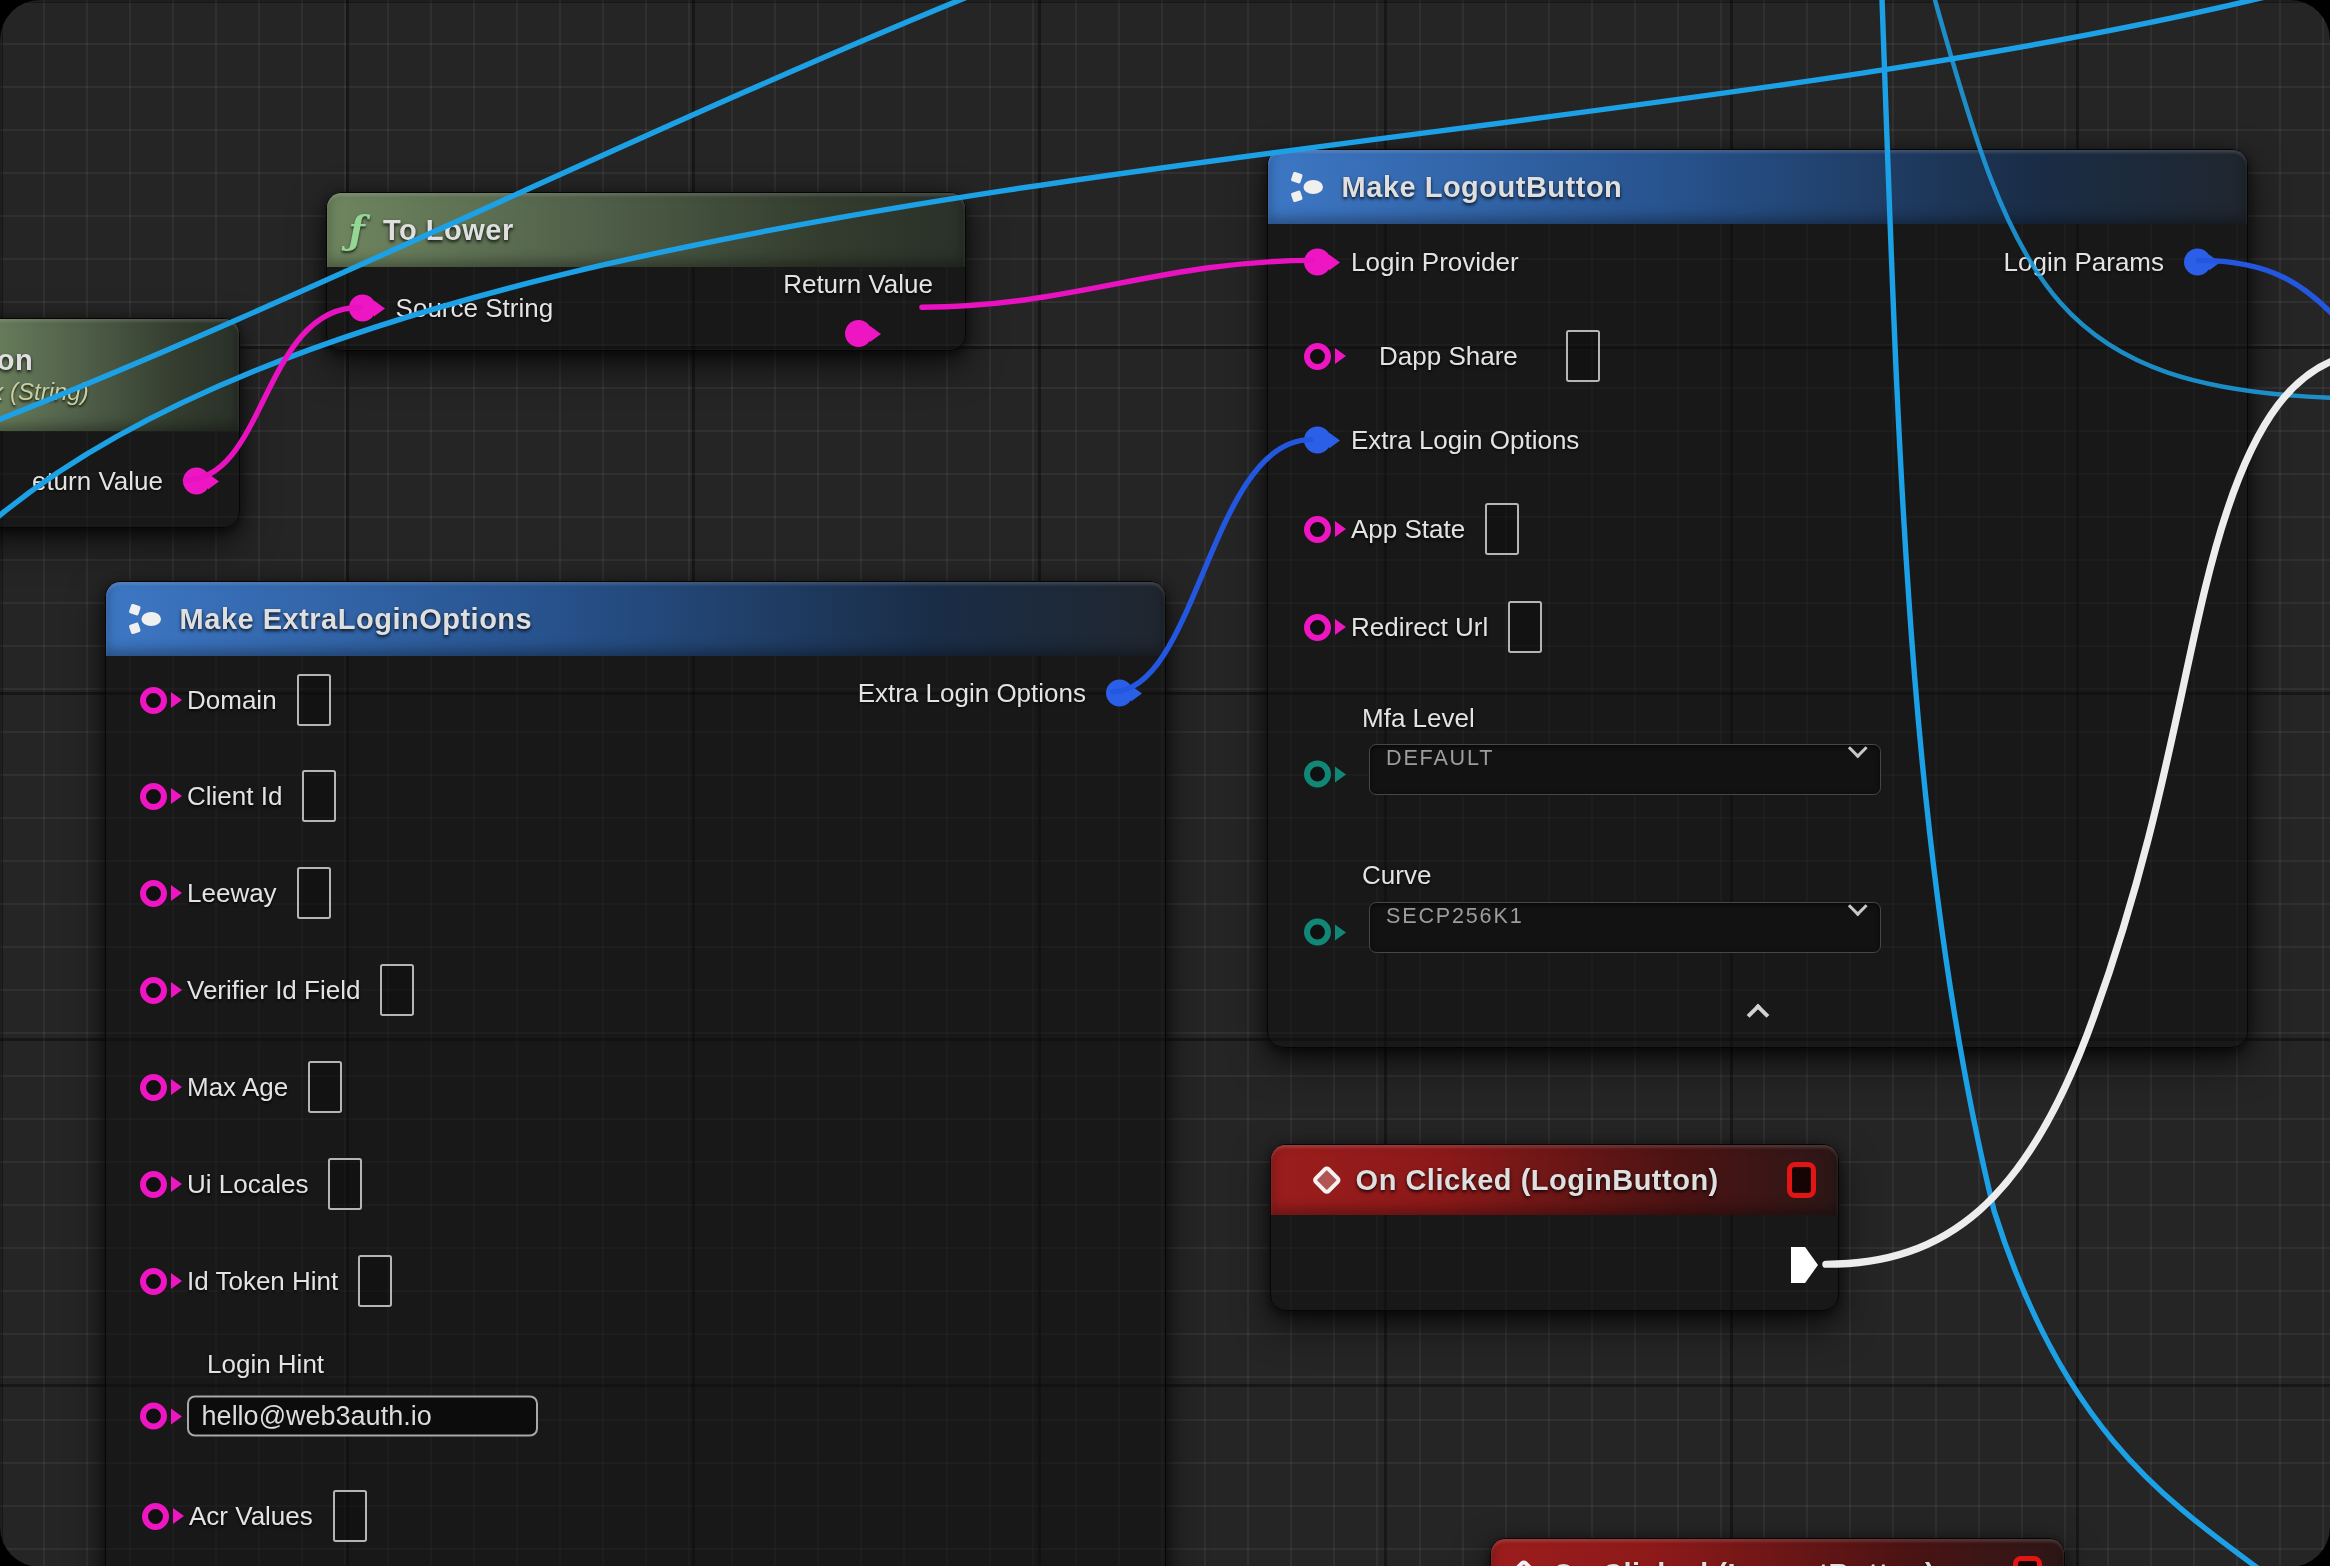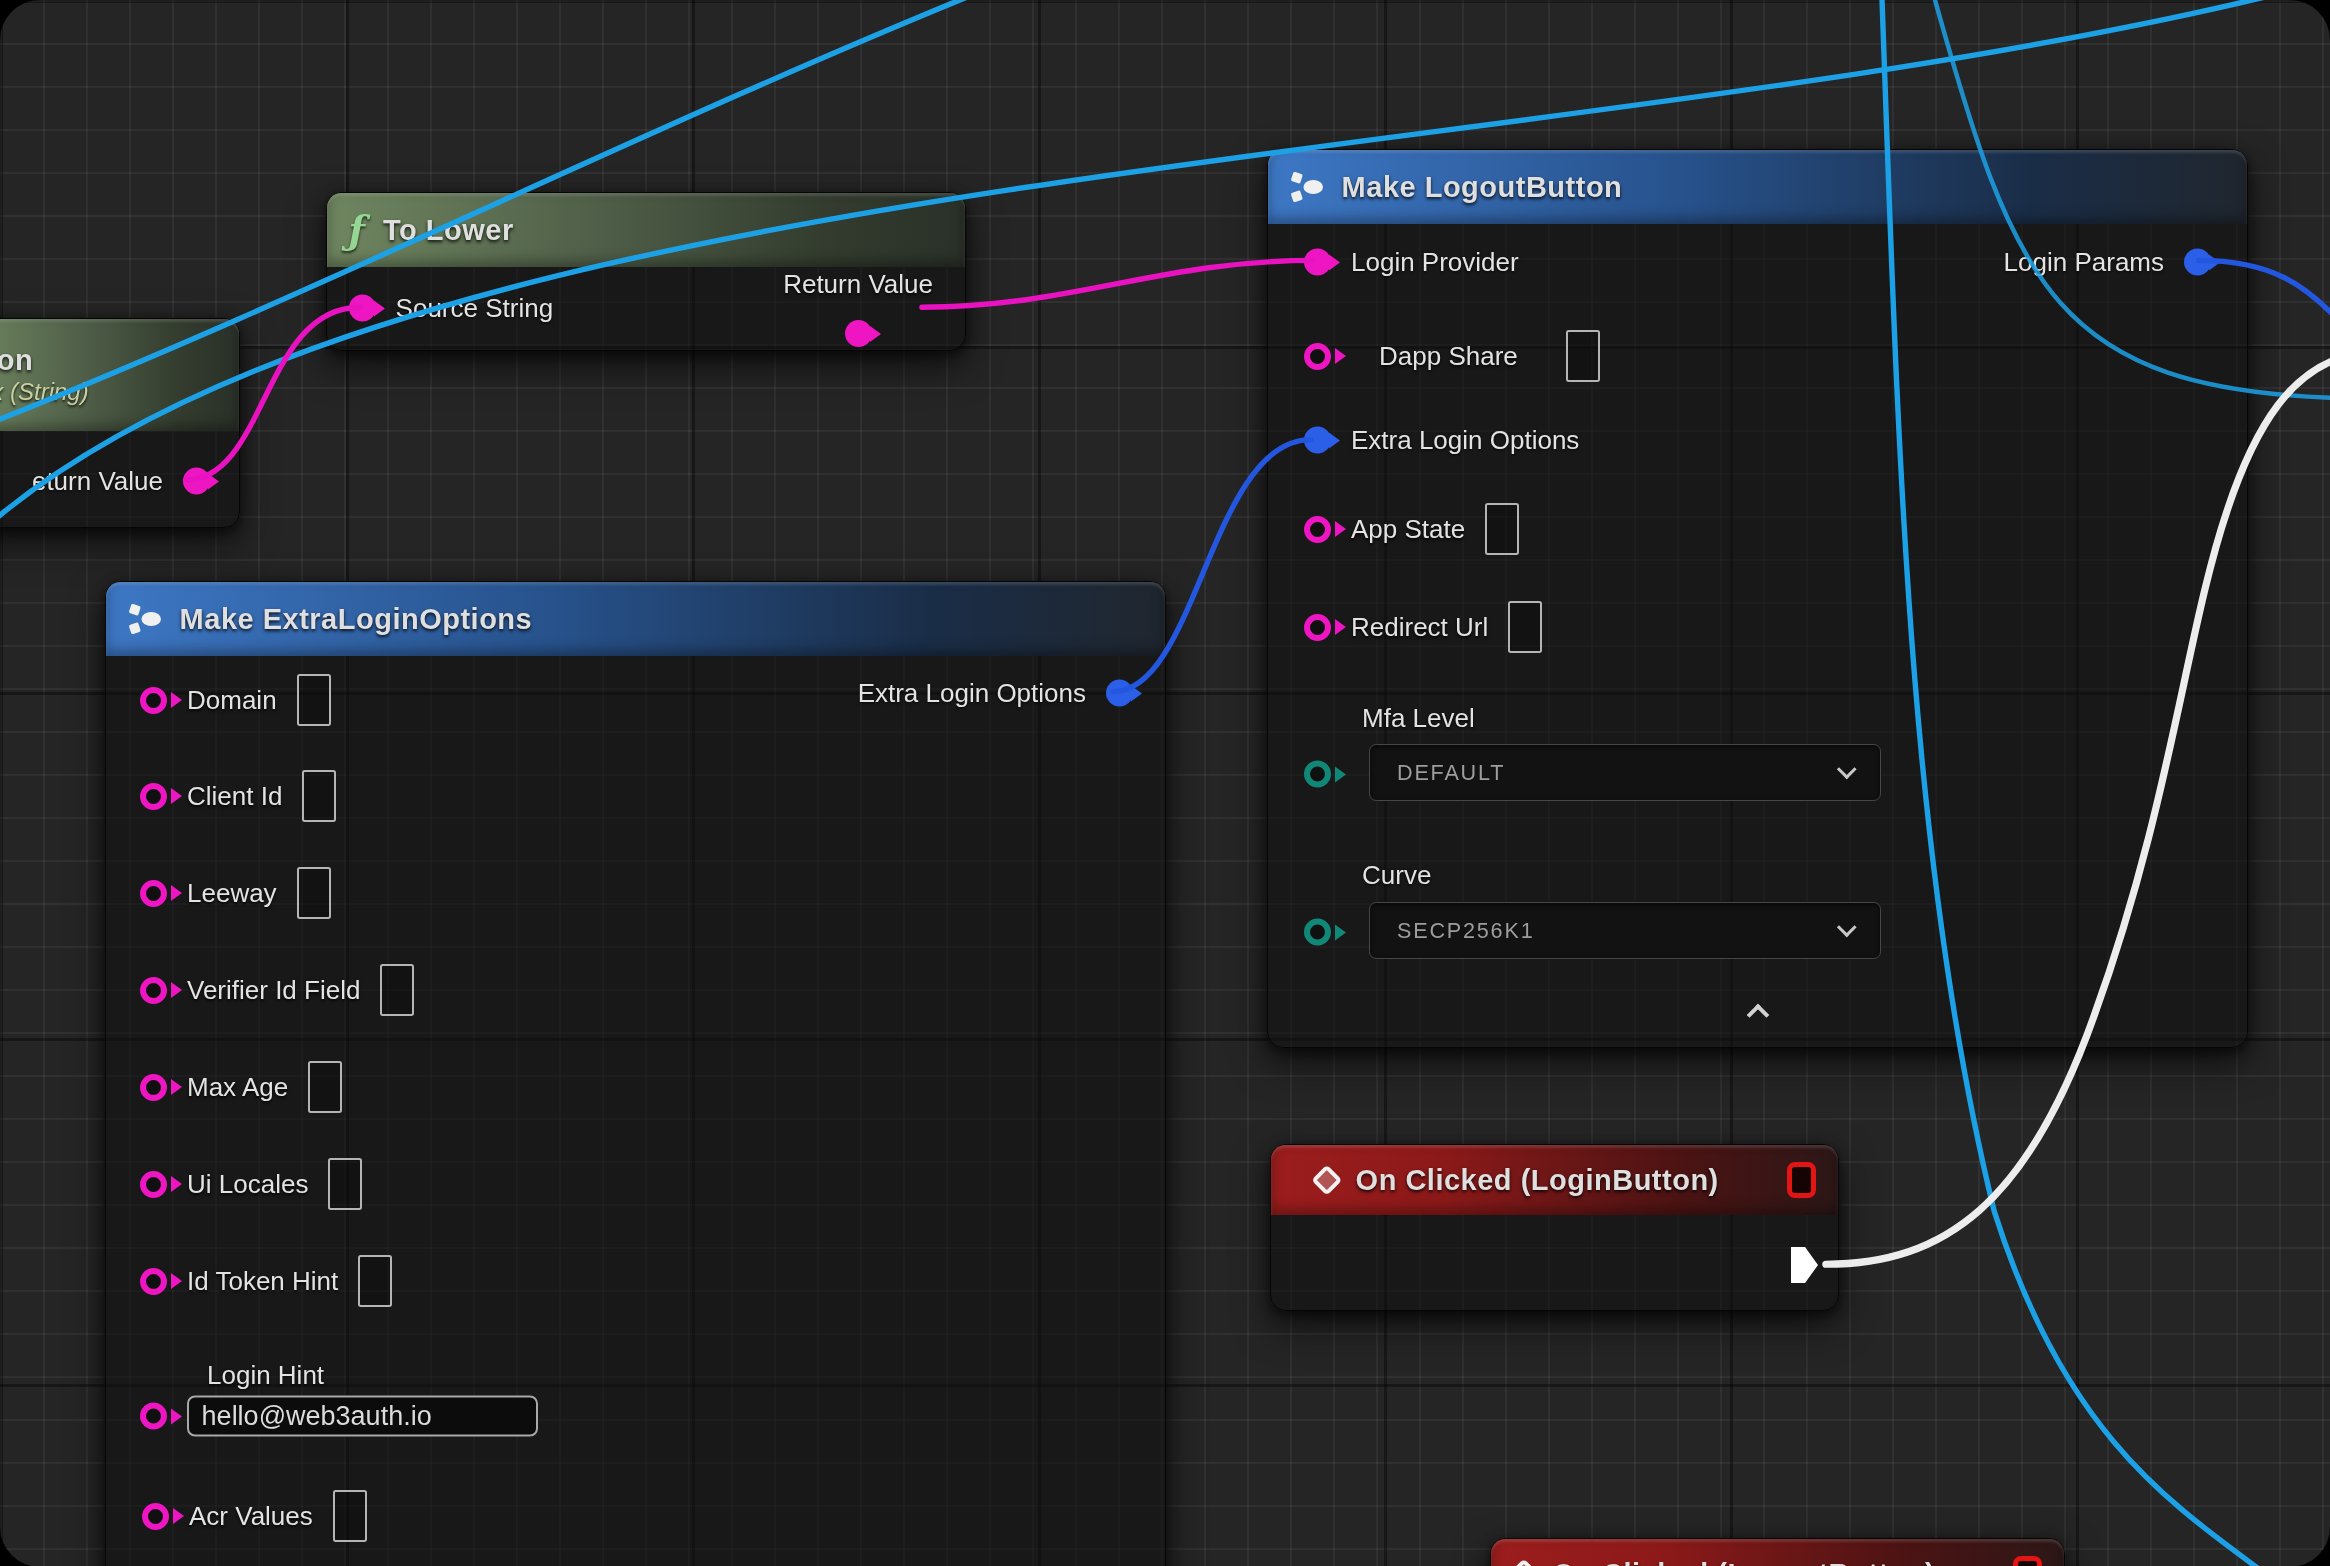--- a/index.html
+++ b/index.html
@@ -35,23 +35,23 @@
         border-top:8px solid transparent;border-bottom:8px solid transparent;}
   .pin.filled{background:currentColor;border-left-color:currentColor;}
   .pin.hollow{border:6.3px solid currentColor;background:#101010;border-left-color:currentColor;}
   .pink{color:#ee15c2;}
   .royal{color:#2b5fe8;}
   .teal{color:#118877;}
   .vbox{width:34px;height:52px;border:2.7px solid #b5b5b5;border-radius:2.7px;
         background:rgba(0,0,0,.22);flex:none;}
   .txtfield{background:#0c0c0c;border:2.7px solid #a8a8a8;border-radius:8px;height:41px;
         display:flex;align-items:center;padding:0 12.6px;font-size:27px;color:#dcdcdc;}
-  .dropdown{position:absolute;width:512px;height:57px;background:#121212;border:1.8px solid #474747;
-        border-radius:7.2px;display:flex;align-items:center;justify-content:space-between;
-        padding:0 27px;box-shadow:inset 0 1.8px 5.4px rgba(0,0,0,.6);}
+  .dropdown{position:absolute;width:512px;height:51px;background:#121212;border:1.8px solid #474747;
+        border-radius:7.2px;display:flex;align-items:flex-start;justify-content:space-between;
+        padding:0 16px;box-shadow:inset 0 1.8px 5.4px rgba(0,0,0,.6);}
   .ddtext{font-size:21.6px;color:#9d9d9d;letter-spacing:1.8px;}
   .chev{width:13.5px;height:13.5px;border-right:3.6px solid #c8c8c8;border-bottom:3.6px solid #c8c8c8;
         transform:rotate(45deg) translate(-2.7px,-2.7px);}
   .chev-up{width:16px;height:16px;border-right:4.5px solid #d2d2d2;border-bottom:4.5px solid #d2d2d2;
         transform:rotate(-135deg);}
   .exec-pin{width:27px;height:36px;background:#fff;
         clip-path:polygon(0 0,52% 0,100% 50%,52% 100%,0 100%);}
   .ev-icon{width:21.6px;height:21.6px;border:4.5px solid #f2f2f2;border-radius:4.5px;
         transform:rotate(45deg);background:rgba(255,255,255,.25);flex:none;}
   .stop-icon{width:29px;height:36px;border:5.4px solid #e31414;border-radius:8px;
@@ -135,21 +135,21 @@
     <div class="prow" style="top:602px;left:34px;">
       <span class="pin hollow pink"></span>
       <span class="plabel">Ui Locales</span>
       <span class="vbox"></span>
     </div>
     <div class="prow" style="top:699px;left:34px;">
       <span class="pin hollow pink"></span>
       <span class="plabel">Id Token Hint</span>
       <span class="vbox"></span>
     </div>
-    <div class="enum-label" style="top:782px;left:101px;margin-top:11px;">Login Hint</div>
+    <div class="enum-label" style="top:782px;left:101px;">Login Hint</div>
     <div class="prow" style="top:834px;left:34px;">
       <span class="pin hollow pink"></span>
       <span class="txtfield" style="width:351px;">hello@web3auth.io</span>
     </div>
     <div class="prow" style="top:934px;left:36px;">
       <span class="pin hollow pink"></span>
       <span class="plabel">Acr Values</span>
       <span class="vbox"></span>
     </div>
     <div class="prow" style="top:111px;right:32px;">

